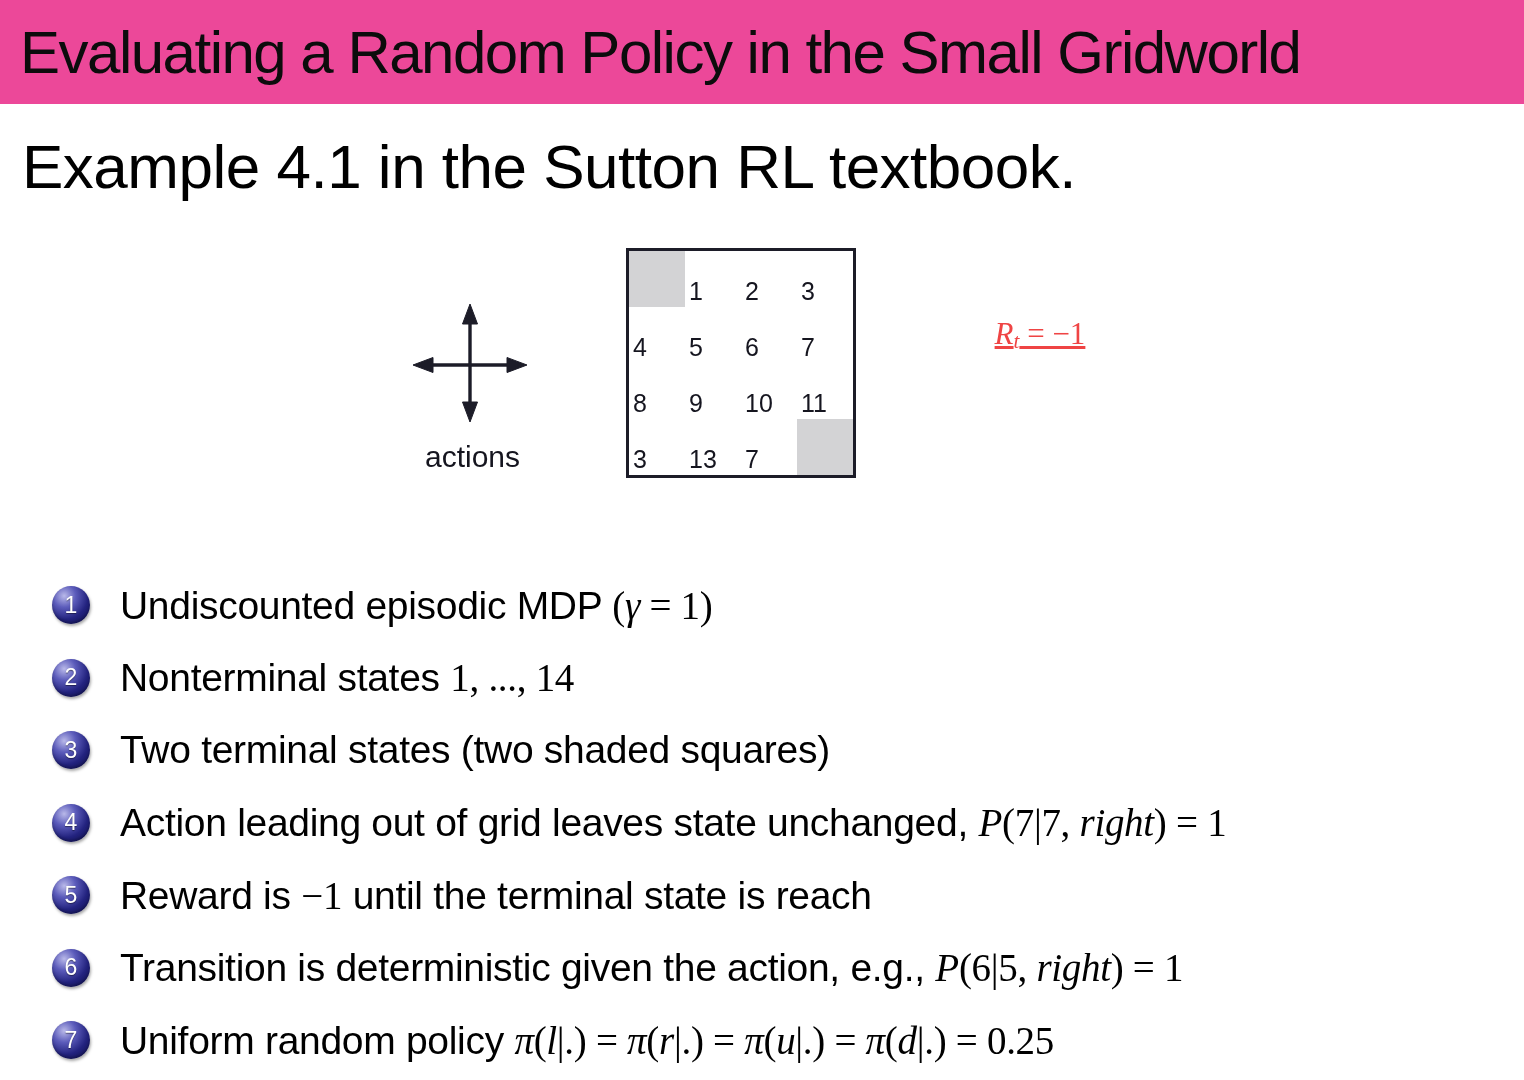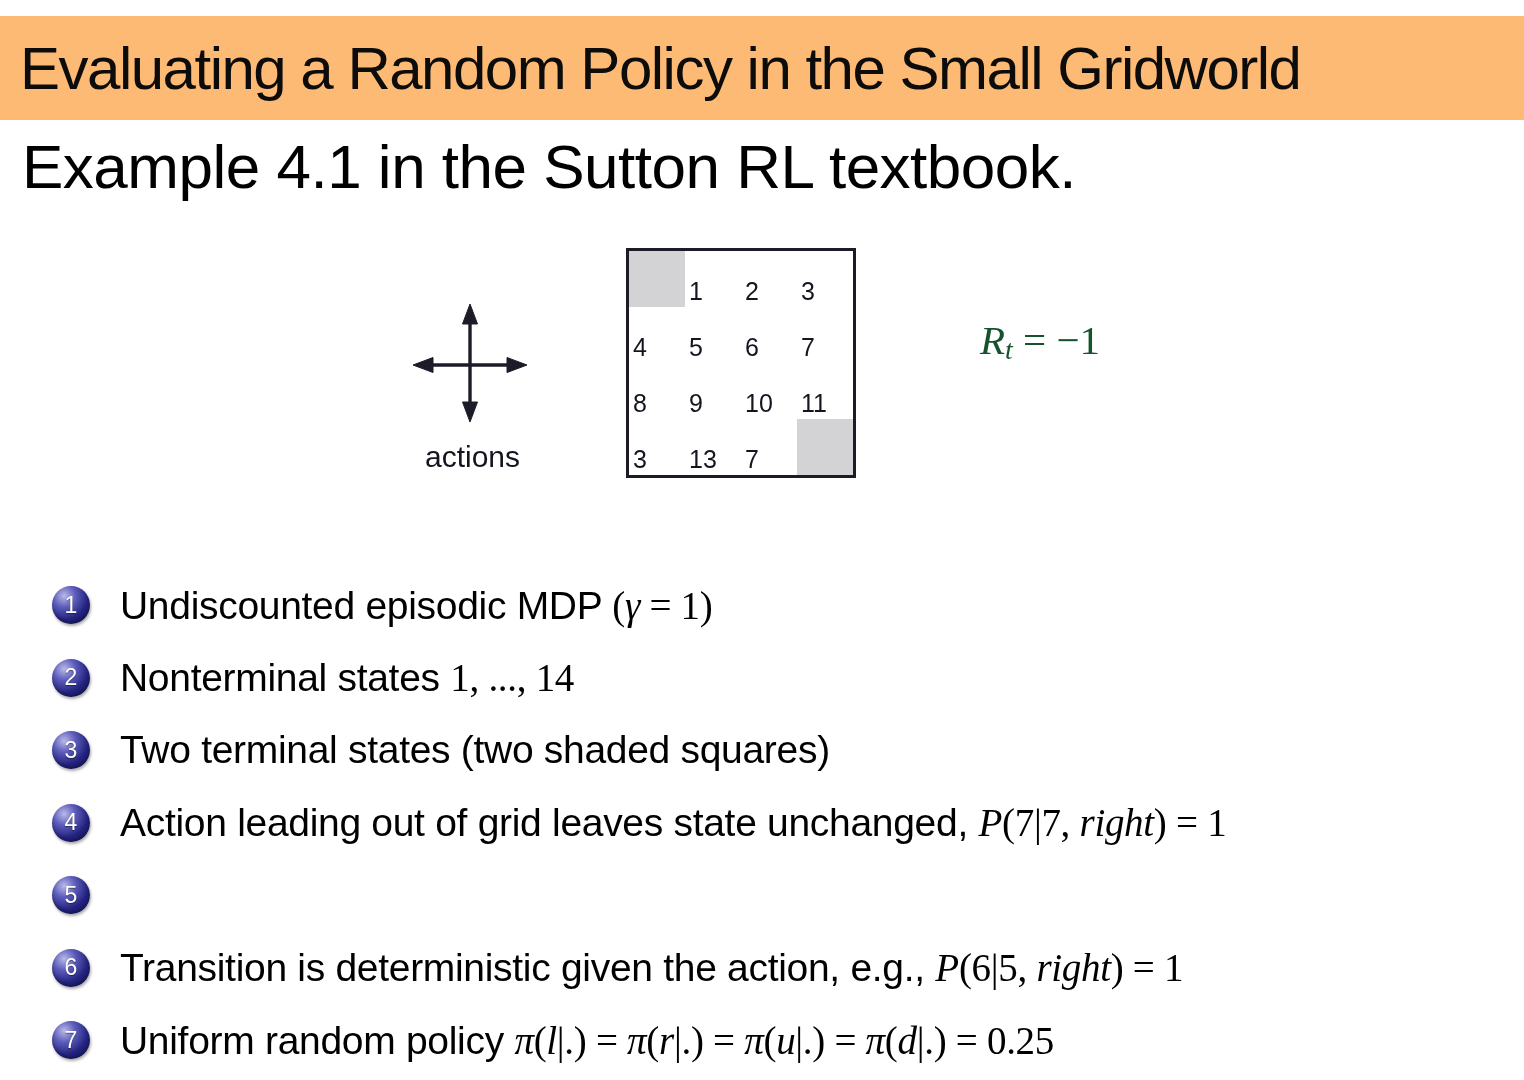--- a/index.html
+++ b/index.html
@@ -7,23 +7,23 @@
     position:relative;
     width:1524px;height:1080px;
     background:#ffffff;
     overflow:hidden;
     font-family:"Liberation Sans",sans-serif;
     color:#000000;
   }
 
   
   .header{
-    position:absolute;left:0;top:16px;
+    position:absolute;left:0;top:0;
     width:1524px;height:104px;
-    background:#fdba74;
+    background:#ec4899;
     display:flex;align-items:center;text-align:center;
   }
   .title{
     margin:0;padding-left:20px;
     font-size:60px;font-weight:normal;
     letter-spacing:-1.5px;
     color:#0c0c0c;
     white-space:nowrap;
   }
 
@@ -68,23 +68,24 @@
     font-size:25px;color:#15151f;
     font-family:"Liberation Sans",sans-serif;
   }
 
   
   .reward-block{
     position:absolute;left:920px;top:316px;
     width:240px;text-align:center;
   }
   .reward-formula{
-    font-size:41px;color:#14532d;
+    font-size:31px;color:#ef4444;
     font-family:"Liberation Serif",serif;
     white-space:nowrap;
+    text-decoration:underline;
   }
   .reward-caption{
     margin-top:2px;
     font-size:29px;color:#15151f;
     white-space:nowrap;
   }
 
   
   .items{
     position:absolute;left:52px;top:569px;
@@ -204,20 +205,21 @@
     <li class="item">
       <span class="badge">3</span>
       <span class="item-text"><span>Two terminal states (two shaded squares)</span></span>
     </li>
     <li class="item">
       <span class="badge">4</span>
       <span class="item-text"><span>Action leading out of grid leaves state unchanged, </span><span class="mi">P</span><span class="mr">(7|7, </span><span class="mi">right</span><span class="mr">) = 1</span></span>
     </li>
     <li class="item">
       <span class="badge">5</span>
+      <span class="item-text"><span>Reward is </span><span class="mr">−1</span><span> until the terminal state is reach</span></span>
     </li>
     <li class="item">
       <span class="badge">6</span>
       <span class="item-text"><span>Transition is deterministic given the action, e.g., </span><span class="mi">P</span><span class="mr">(6|5, </span><span class="mi">right</span><span class="mr">) = 1</span></span>
     </li>
     <li class="item">
       <span class="badge">7</span>
       <span class="item-text"><span>Uniform random policy </span><span class="mi">π</span><span class="mr">(</span><span class="mi">l</span><span class="mr">|.) = </span><span class="mi">π</span><span class="mr">(</span><span class="mi">r</span><span class="mr">|.) = </span><span class="mi">π</span><span class="mr">(</span><span class="mi">u</span><span class="mr">|.) = </span><span class="mi">π</span><span class="mr">(</span><span class="mi">d</span><span class="mr">|.) = 0.25</span></span>
     </li>
   </ol>

